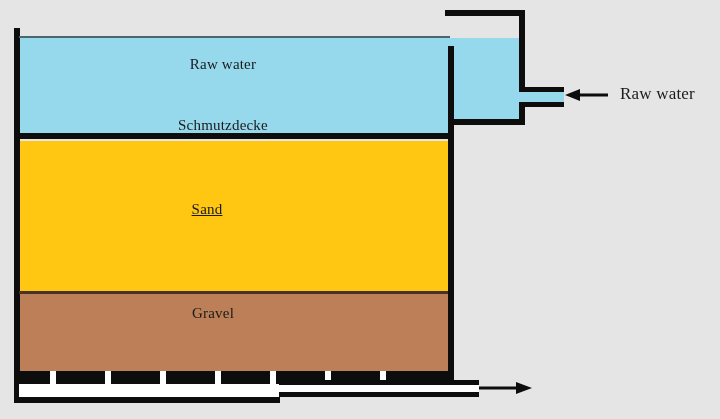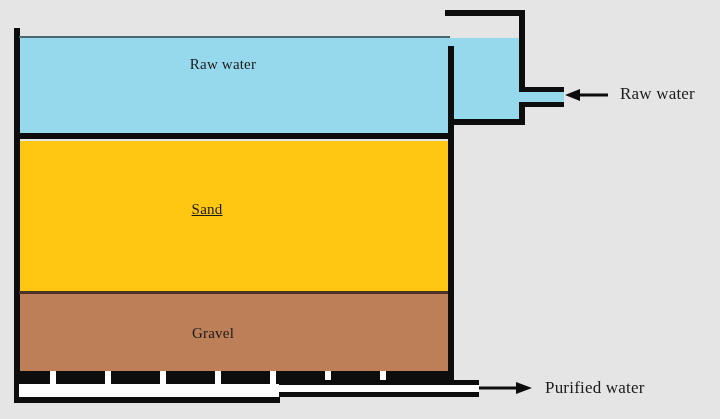--- a/index.html
+++ b/index.html
@@ -104,23 +104,23 @@
 
     <g>
       <line x1="479" y1="388" x2="522" y2="388" stroke="#0d0d0d" stroke-width="3"></line>
       <polygon points="532,388 516,382 516,394" fill="#0d0d0d"></polygon>
     </g>
 
   </svg>
 
   <div class="lbl lbl-layer" style="left:223px; top:57px;">Raw water</div>
 
+  <div class="lbl lbl-layer" style="left:223px; top:118px;">Schmutzdecke</div>
 
   <div class="lbl lbl-layer" style="left:207px; top:202px;text-decoration:underline;">Sand</div>
 
-  <div class="lbl lbl-layer" style="left:213px; top:306px;margin-top:20px;">Gravel</div>
+  <div class="lbl lbl-layer" style="left:213px; top:306px;">Gravel</div>
 
 
   <div class="lbl lbl-side" style="left:620px; top:85px;">Raw water</div>
 
-  <div class="lbl lbl-side" style="left:545px; top:379px;">Purified water</div>
 
 </div>
 
 </body></html>

